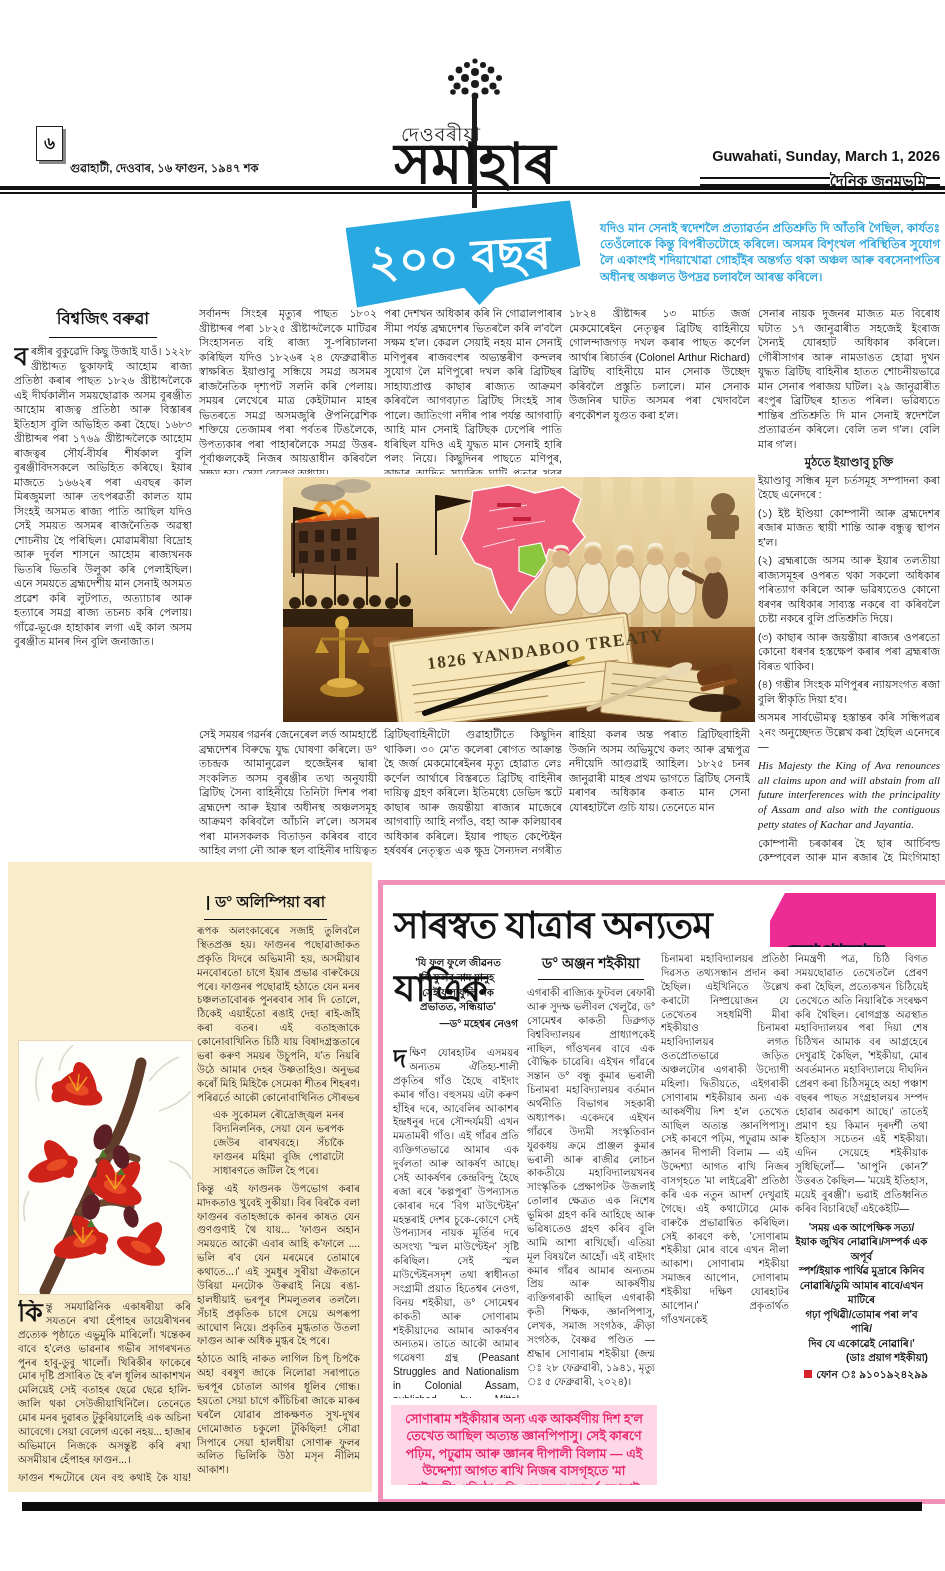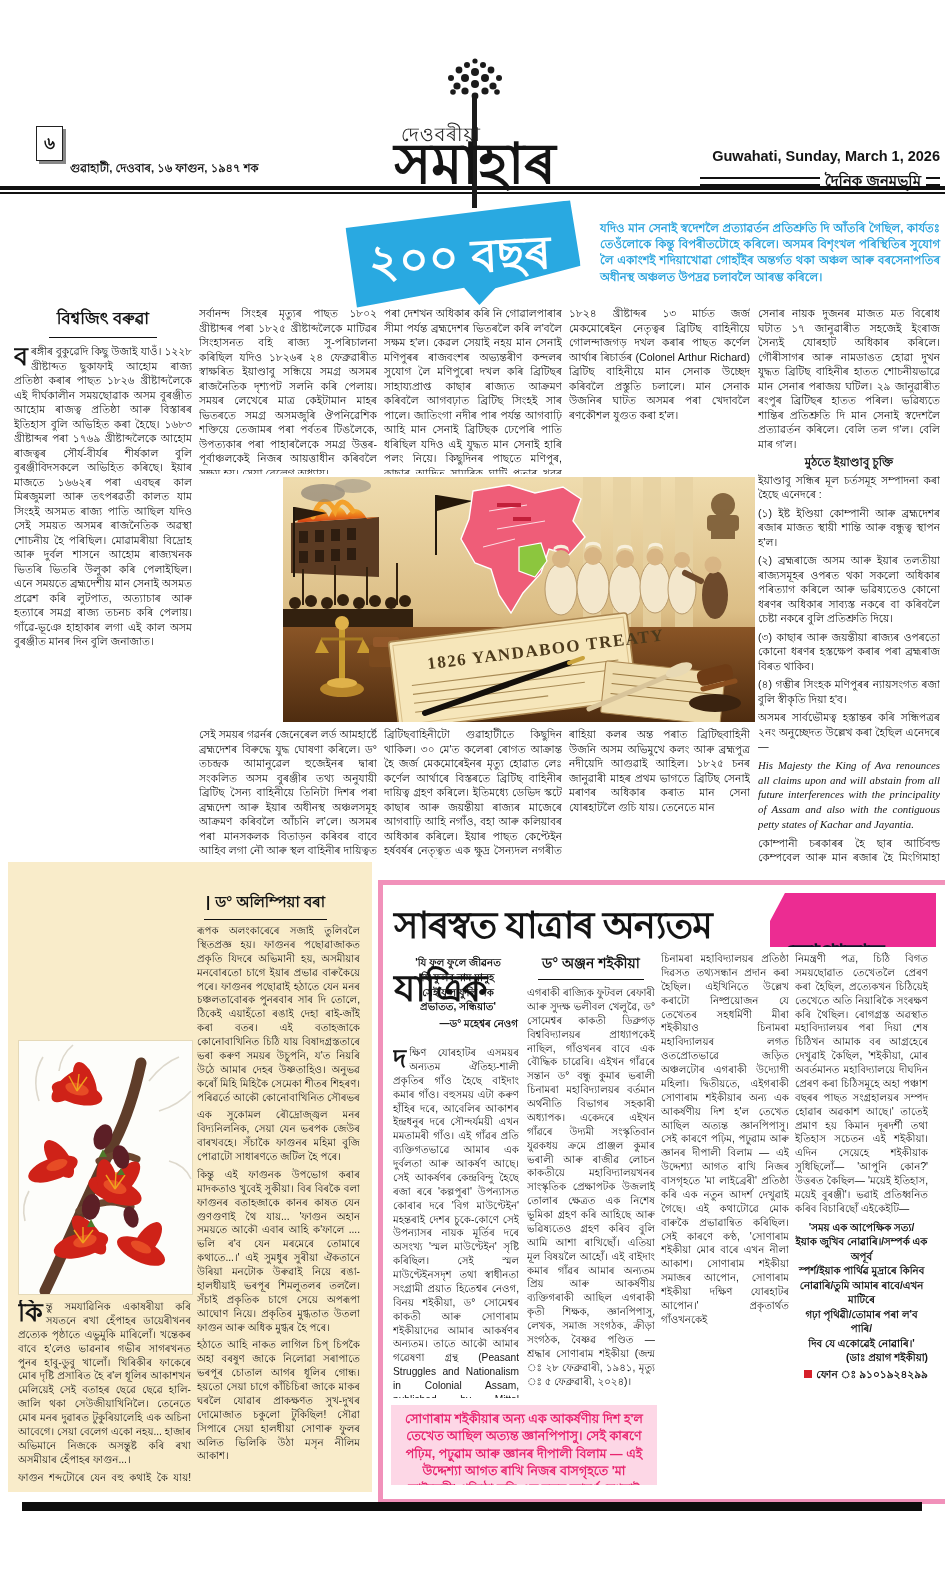--- a/index.html
+++ b/index.html
@@ -15,21 +15,21 @@
   #pagenum{left:36px;top:126px;width:25px;height:33px;border:1.5px solid #222;
            box-shadow:3px 3px 0 #888;font-size:17px;font-weight:bold;
            display:flex;align-items:center;justify-content:center;background:#fff;}
   #date-as{left:70px;top:160px;font-size:11.5px;font-weight:bold;}
   #rule1{left:0;top:186px;width:945px;height:3.5px;background:#111;}
   #rule2{left:0;top:192px;width:945px;height:1.5px;background:#111;}
   #logo{left:385px;top:58px;width:180px;height:150px;text-align:center;z-index:5;}
   #logo .supp{position:absolute;left:16px;top:62px;font-size:19px;color:#222;letter-spacing:1px;}
   #logo .big{position:absolute;left:0px;top:78px;width:180px;font-size:56px;font-weight:bold;color:#141414;line-height:1;}
   #date-en{left:690px;top:148px;width:250px;text-align:right;font-size:14.5px;font-weight:bold;padding-right:8px;}
-  #paper-name{left:700px;top:169px;width:240px;display:flex;align-items:center;gap:5px;justify-content:space-between;}
+  #paper-name{left:700px;top:169px;width:240px;display:flex;align-items:center;justify-content:space-between;}
   #paper-name .ln{height:5px;border-top:2.2px solid #111;border-bottom:2.2px solid #111;flex:1;}
   #paper-name .ln.short{flex:0 0 14px;}
   #paper-name .nm{font-size:15px;font-weight:bold;white-space:nowrap;}
 
   
   #h1black{left:14px;top:206px;width:330px;font-size:57px;font-weight:bold;line-height:.98;letter-spacing:-1px;}
   #badge{left:340px;top:206px;width:240px;height:100px;}
   #badge .shape{position:absolute;inset:0;background:#29a9e1;
     clip-path:polygon(3% 16%,97% 0,100% 66%,64% 84%,57% 100%,51% 82%,6% 96%);
     transform:rotate(-3deg);}
@@ -354,21 +354,21 @@
   <div class="a1col coltxt just" id="a1c4b">
     <p>ৰাহিয়া কলৰ অন্ত পৰাত ব্ৰিটিছবাহিনী উজনি অসম অভিমুখে কলং আৰু ব্ৰহ্মপুত্ৰ নদীয়েদি আগুৱাই আহিল। ১৮২৫ চনৰ জানুৱাৰী মাহৰ প্ৰথম ভাগতে ব্ৰিটিছ সেনাই মৰাণৰ অধিকাৰ কৰাত মান সেনা যোৰহাটলৈ গুচি যায়। তেনেতে মান</p>
   </div>
 
   <div class="abs" id="box2"></div>
   <div class="abs" id="a2byline">
     <span class="wrap"><span class="bar">|</span><span>ড° অলিম্পিয়া বৰা</span></span>
   </div>
   <div class="abs just" id="a2rcol" style="overflow:hidden;">
     <p style="margin:0 0 4px">ৰূপক অলংকাৰেৰে সজাই তুলিবলৈ স্থিতপ্ৰজ্ঞ হয়। ফাগুনৰ পছোৱাজাকত প্ৰকৃতি যিদৰে অভিমানী হয়, অসমীয়াৰ মনবোৰতো চাগে ইয়াৰ প্ৰভাৱ বাৰুকৈয়ে পৰে। ফাগুনৰ পছোৱাই হঠাতে যেন মনৰ চঞ্চলতাবোৰক পুনৰবাৰ সাৰ দি তোলে, ঠিকেই এয়াহঁতো ৰঙাই দেহা ৰাই-জাঁই কৰা বতৰ। এই বতাহজাকে কোনোবাখিনিত চিঠি যায় বিষাদগ্ৰস্ততাৰে ভৰা কৰুণ সময়ৰ উচুপনি, য'ত নিয়ৰি উঠে আমাৰ দেহৰ উষ্ণতাহিও। অনুভৱ কৰোঁ মিহি মিহিকৈ সেমেকা শীতৰ শিহৰণ। পৰিৱৰ্তে আকৌ কোনোবাখিনিত সৌৰভৰ</p>
-    <p style="margin:0 0 4px">এক সুকোমল ৰৌদ্ৰোজ্জ্বল মনৰ বিদ্যনিলনিক, সেয়া যেন ভৰপক জেউৰ বাৰখবহে। সঁচাকৈ ফাগুনৰ মহিমা বুজি পোৱাটো সাধাৰণতে জটিল হৈ পৰে।</p>
+    <p style="margin:0 16px 4px">এক সুকোমল ৰৌদ্ৰোজ্জ্বল মনৰ বিদ্যনিলনিক, সেয়া যেন ভৰপক জেউৰ বাৰখবহে। সঁচাকৈ ফাগুনৰ মহিমা বুজি পোৱাটো সাধাৰণতে জটিল হৈ পৰে।</p>
     <p style="margin:0 0 4px">কিন্তু এই ফাগুনক উপভোগ কৰাৰ মাদকতাও খুবেই সুকীয়া। বিৰ বিৰকৈ বলা ফাগুনৰ বতাহজাকে কানৰ কাষত যেন গুণগুণাই থৈ যায়... 'ফাগুন অহান সময়তে আকৌ এবাৰ আহি ক'ফালে .... ভলি ৰ'ব যেন মৰমেৰে তোমাৰে কথাতে...।' এই সুমধুৰ সুৰীয়া ঐকতানে উৰিয়া মনটোক উৰুৱাই নিয়ে ৰঙা-হালধীয়াই ভৰপূৰ শিমলুতলৰ তললৈ। সঁচাই প্ৰকৃতিক চাগে সেয়ে অপৰূপা আঘোণ নিয়ে। প্ৰকৃতিৰ মুগ্ধতাত উতলা ফাগুন আৰু অধিক মুগ্ধৰ হৈ পৰে।</p>
     <p style="margin:0">হঠাতে আহি নাকত লাগিল চিপ্ চিপকৈ অহা বৰষুণ জাকে নিলোৱা সৰাপাতে ভৰপূৰ চোতাল আগৰ ধূলিৰ গোন্ধ। হয়তো সেয়া চাগে কাঁচিচিৰা জাকে মাকৰ ঘৰলৈ যোৱাৰ প্ৰাকক্ষণত সুখ-দুখৰ দোমোজাত চকুলো টুকিছিল! সৌৱা সিপাৰে সেয়া হালধীয়া সোণাৰু ফুলৰ অলিত ভিলিকি উঠা মসৃন নীলিম আকাশ।</p>
   </div>
 
   <div class="abs" id="flowerpic">
     <svg width="173" height="253" viewBox="0 0 173 253">
       <rect width="173" height="253" fill="#fdfdfa"></rect>
       <g stroke="#d9d4c6" stroke-width="1.6" fill="none" opacity=".9">
         <path d="M130 40 q14 -18 30 -24 M140 70 q20 -6 32 -20 M20 60 q-8 -24 4 -44 M40 30 q2 -16 14 -26 M150 120 q16 4 22 18 M10 150 q-8 14 -4 30"></path>
       </g>

